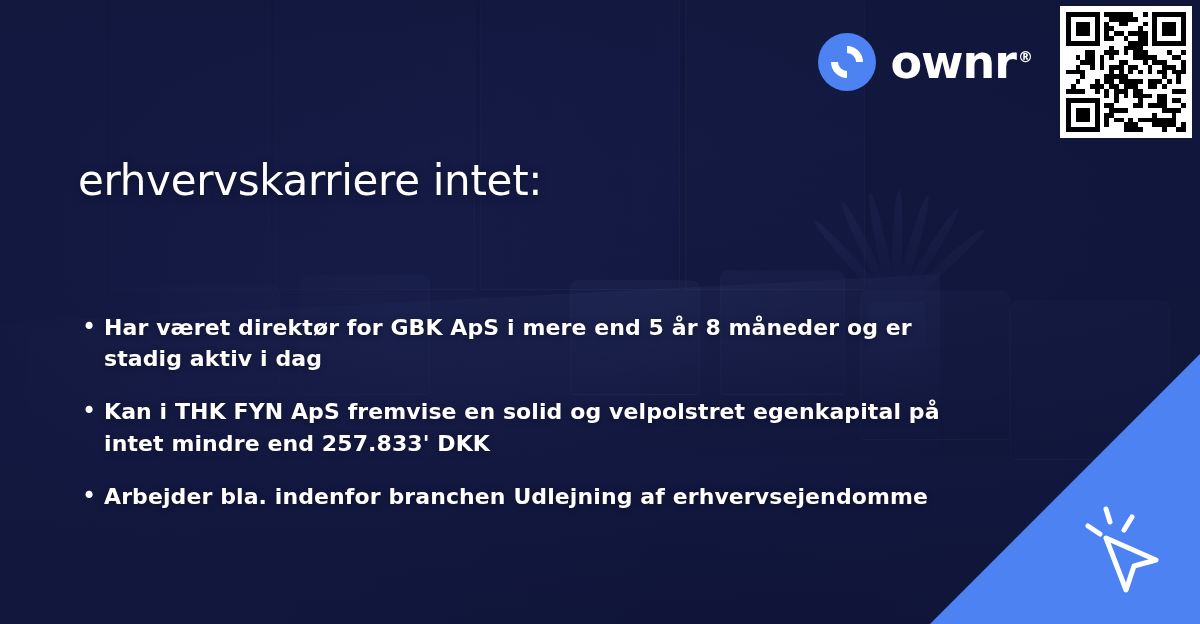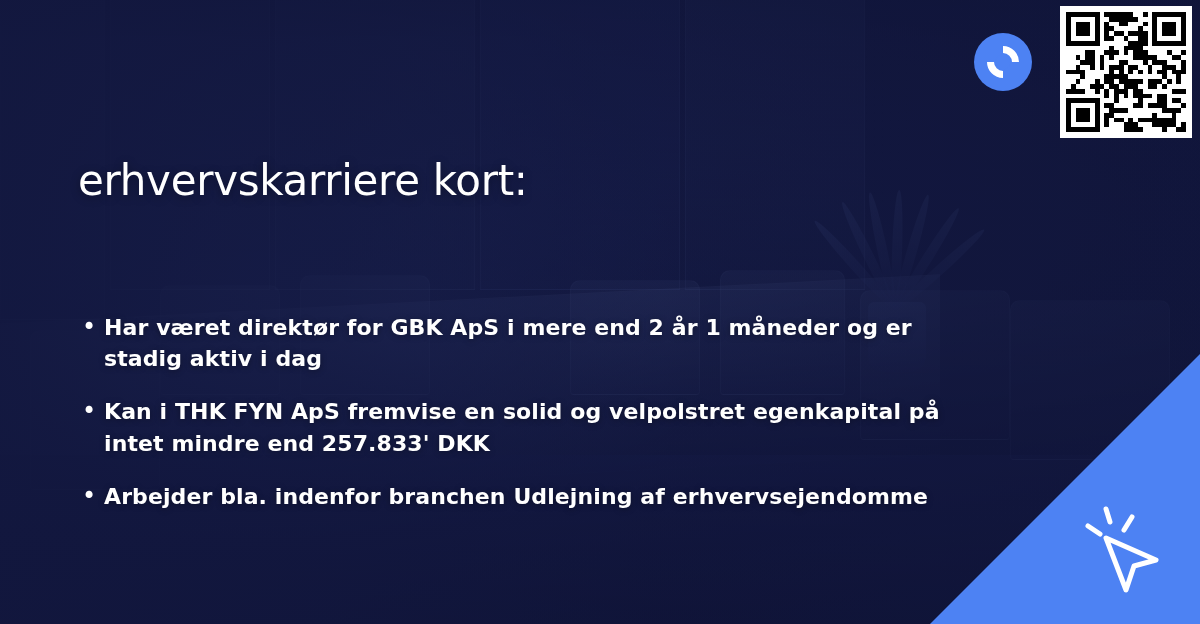--- a/index.html
+++ b/index.html
@@ -193,20 +193,23 @@
 
   <div class="logo">
     <span class="logo-mark">
       <svg viewBox="0 0 58 58" width="58" height="58" aria-hidden="true">
         <circle cx="29" cy="29" r="29" fill="#4d82f3"></circle>
         <path d="M29 13 A16 16 0 0 1 45 29 L38 29 A9 9 0 0 0 29 20 Z" fill="#ffffff"></path>
         <path d="M29 45 A16 16 0 0 1 13 29 L20 29 A9 9 0 0 0 29 38 Z" fill="#ffffff"></path>
         <circle cx="29" cy="29" r="7.5" fill="#4d82f3"></circle>
       </svg>
     </span>
+    <span class="logo-text">
+      <span>ownr</span><span class="logo-reg">®</span>
+    </span>
   </div>
 
   <div class="qr-box">
     <div class="qr-grid" id="qr-grid" style="grid-template-columns: repeat(25, 1fr); grid-template-rows: repeat(25, 1fr);">
         <div class="qr-cell" style="background: rgb(0, 0, 0);"></div>
         <div class="qr-cell" style="background: rgb(0, 0, 0);"></div>
         <div class="qr-cell" style="background: rgb(0, 0, 0);"></div>
         <div class="qr-cell" style="background: rgb(0, 0, 0);"></div>
         <div class="qr-cell" style="background: rgb(0, 0, 0);"></div>
         <div class="qr-cell" style="background: rgb(0, 0, 0);"></div>
@@ -827,27 +830,27 @@
         <div class="qr-cell" style="background: rgb(0, 0, 0);"></div>
         <div class="qr-cell" style="background: rgb(255, 255, 255);"></div>
         <div class="qr-cell" style="background: rgb(255, 255, 255);"></div>
         <div class="qr-cell" style="background: rgb(0, 0, 0);"></div>
         <div class="qr-cell" style="background: rgb(0, 0, 0);"></div>
       </div>
   </div>
 
 
   <div class="headline">
-    <span class="line2">erhvervskarriere kort:</span>
+    <span class="line2">erhvervskarriere intet:</span>
   </div>
 
   <div class="bullets">
     <div class="bullet">
       <span class="bullet-dot">•</span>
-      <span class="bullet-text">Har været direktør for GBK ApS i mere end 2 år 1 måneder og er stadig aktiv i dag</span>
+      <span class="bullet-text">Har været direktør for GBK ApS i mere end 5 år 8 måneder og er stadig aktiv i dag</span>
     </div>
     <div class="bullet">
       <span class="bullet-dot">•</span>
       <span class="bullet-text">Kan i THK FYN ApS fremvise en solid og velpolstret egenkapital på intet mindre end 257.833' DKK</span>
     </div>
     <div class="bullet">
       <span class="bullet-dot">•</span>
       <span class="bullet-text">Arbejder bla. indenfor branchen Udlejning af erhvervsejendomme</span>
     </div>
   </div>

